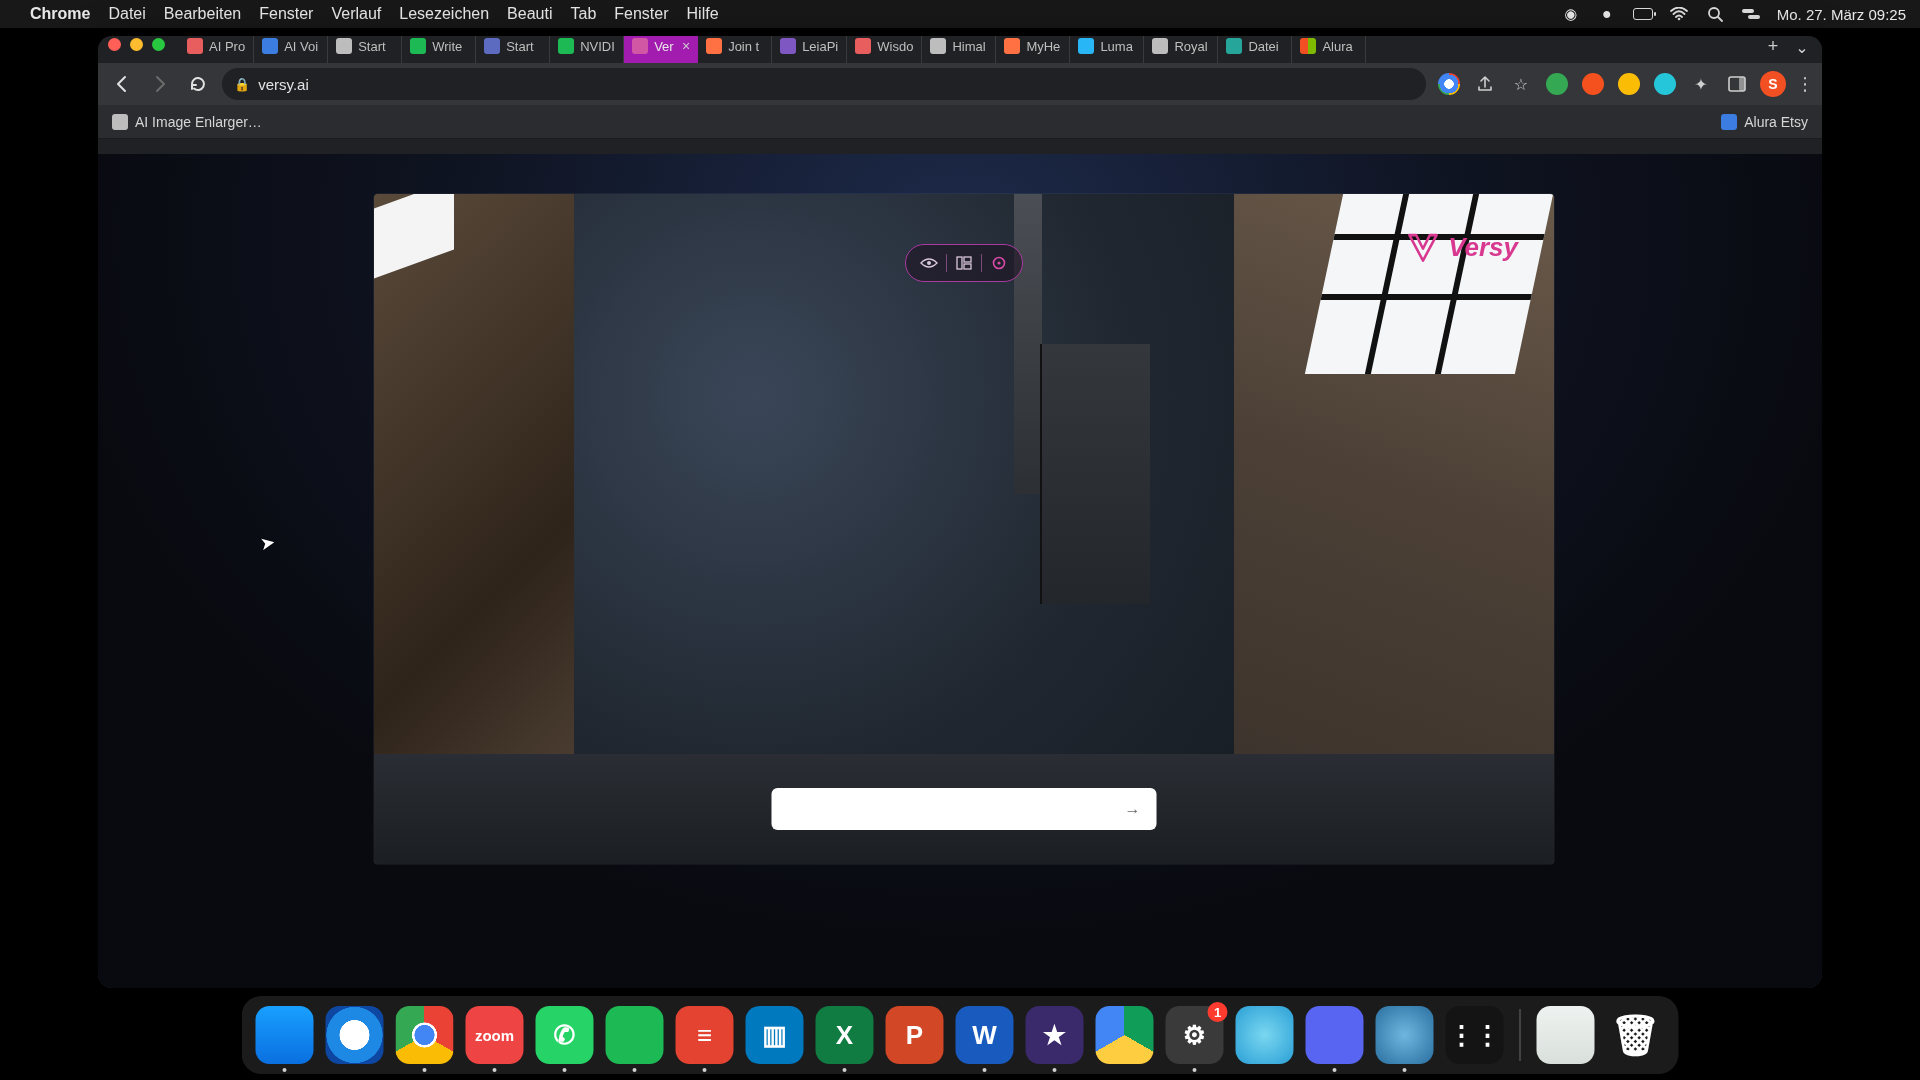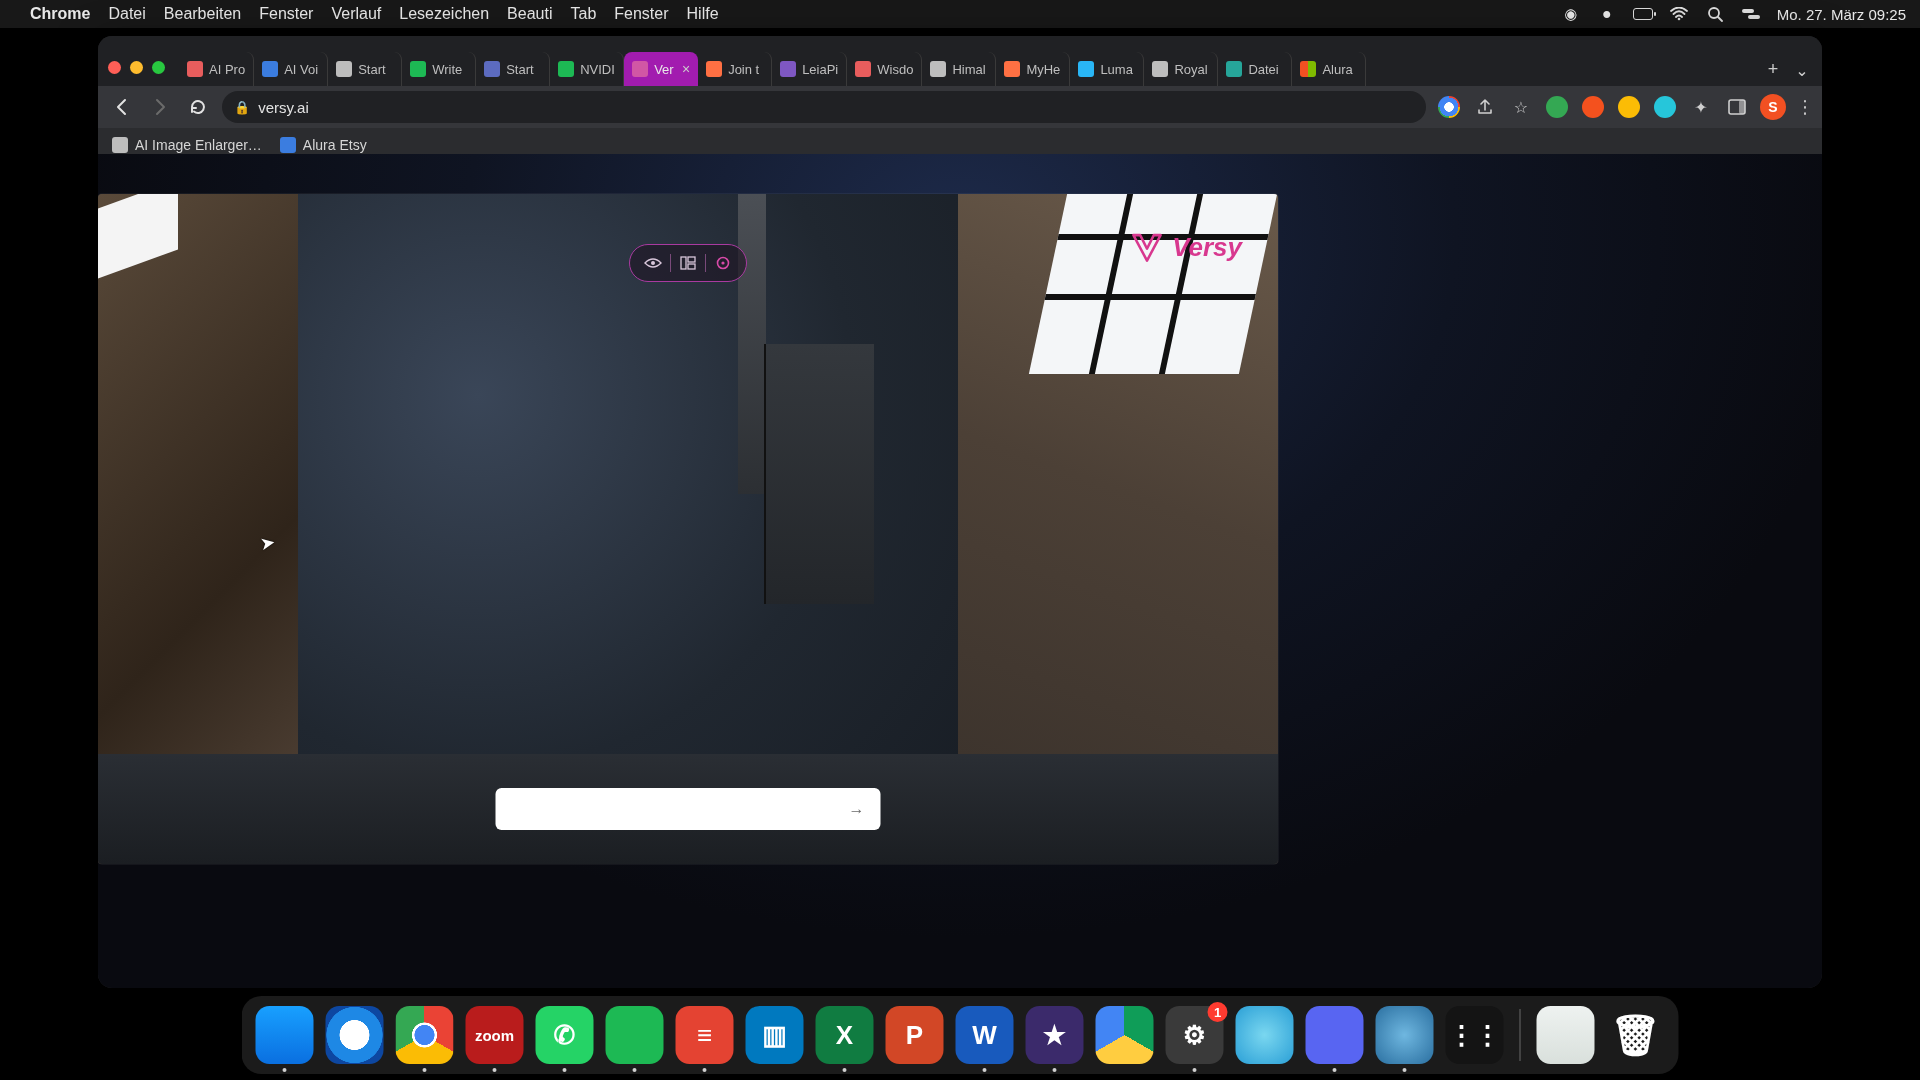--- a/index.html
+++ b/index.html
@@ -15,21 +15,21 @@
 .menubar .right .ic { width: 20px; height: 18px; display: inline-flex; align-items: center; justify-content: center; }
 .menubar .right .datetime { white-space: nowrap; }
 .charge-badge { display:inline-flex; align-items:center; gap:3px;}
 .battery-outline { width:22px; height:12px; border:1.5px solid #ddd; border-radius:3px; position:relative;}
 .battery-outline::after { content:""; position:absolute; right:-4px; top:3px; width:2px; height:4px; background:#ddd; border-radius:1px;}
 
 
 .chrome { position: absolute; left: 98px; top: 36px; right: 98px; bottom: 92px; background: #202124; border-radius: 14px; overflow: hidden; box-shadow: 0 10px 40px rgba(0,0,0,0.6); }
 
 
-.tabstrip { height: 50px; background: #202124; display: flex; align-items: flex-end; padding: 14px 6px 0 10px; gap: 0; }
+.tabstrip { height: 27px; background: #202124; display: flex; align-items: flex-end; padding: 14px 6px 0 10px; gap: 0; }
 .traffic { display: flex; gap: 9px; align-items: center; margin-right: 14px; margin-bottom: 12px; }
 .traffic span { width: 13px; height: 13px; border-radius: 50%; display: block; }
 .tl-close { background: #ff5f57; }
 .tl-min { background: #febc2e; }
 .tl-max { background: #28c840; }
 .tab { height: 34px; min-width: 74px; max-width: 90px; display: flex; align-items: center; gap: 6px; padding: 0 8px; font-size: 13px; color: #bfbfbf; border-radius: 8px 8px 0 0; position: relative; overflow: hidden; cursor: default; border-right:1px solid #3a3a3a; }
 .tab .favicon { width: 16px; height: 16px; border-radius: 3px; flex: 0 0 16px; }
 .tab .tlabel { white-space: nowrap; overflow: hidden; text-overflow: clip; flex:1; }
 .tab.active { background: #a21caf; color: #e8e8e8; border-right:none; }
 .tab .close-x { font-size: 14px; color: #ccc; margin-left: 2px; }
@@ -41,26 +41,26 @@
 .navbtn { width: 28px; height: 28px; display: flex; align-items: center; justify-content: center; color: #bdbdbd; border-radius: 50%; }
 .navbtn.disabled { color: #6b6b6b; }
 .omnibox { flex: 1; height: 32px; background: #202124; border-radius: 16px; display: flex; align-items: center; padding: 0 12px; gap: 8px; color: #e2e2e2; font-size: 15px; }
 .omnibox .lock { font-size: 13px; color:#9aa0a6; }
 .toolbar .ricon { width: 26px; height: 26px; display: flex; align-items: center; justify-content: center; border-radius: 50%; color:#cfcfcf; }
 .ext-ic { width:22px; height:22px; border-radius:50%; }
 .avatar { width: 26px; height: 26px; border-radius: 50%; background: #f25022; color: #fff; display: flex; align-items: center; justify-content: center; font-size: 14px; font-weight:600;}
 .kebab { font-size: 18px; color:#cfcfcf; width:16px; text-align:center;}
 
 
-.bookbar { height: 34px; background: #2b2c2f; display: flex; align-items: center; padding: 0 14px; gap: 18px; font-size: 14px; color: #d6d6d6; border-bottom:1px solid #1c1c1c; }
+.bookbar { height: 34px; background: #2b2c2f; display: flex; align-items: center; padding: 0 14px; gap: 18px; font-size: 14px; color: #d6d6d6; border-bottom:1px solid #1c1c1c;justify-content:space-between; }
 .bm { display: flex; align-items: center; gap: 7px; cursor:default;}
 .bm .bicon { width: 16px; height: 16px; border-radius: 3px; }
 
 
-.page { position: absolute; left:0; right:0; top: 118px; bottom:0; background: radial-gradient(ellipse 900px 700px at 50% 10%, #1d2a4a 0%, #0f1422 55%, #090a10 100%); display:flex; align-items:flex-start; padding-top:40px;}
+.page { position: absolute; left:0; right:0; top: 118px; bottom:0; background: radial-gradient(ellipse 900px 700px at 50% 10%, #1d2a4a 0%, #0f1422 55%, #090a10 100%); display:flex; align-items:flex-start; justify-content:center; padding-top:40px;padding-left:8px;}
 .viewer { width: 1180px; height: 670px; background:#3b3b3b; border-radius:4px; position:relative; overflow:hidden; box-shadow: 0 0 0 1px rgba(255,255,255,0.05); }
 
 
 .scene-wall-left { position:absolute; left:0; top:0; width:200px; height:100%; background:linear-gradient(135deg,#5a4a3a 0%, #2f241a 60%, #55463a 100%);}
 .scene-wall-left .frag { position:absolute; left:0; top:0; width:80px; height:70px; background:#f4f4f4; transform:skewY(-20deg); }
 .scene-wall-right { position:absolute; right:0; top:0; width:320px; height:100%; background:linear-gradient(200deg,#6a5a4a 0%, #4c4036 45%, #38302a 100%);}
 .scene-window { position:absolute; right:20px; top:0; width:210px; height:180px; background:#f4f6f8; transform:skewX(-12deg);}
 .scene-window .bar { position:absolute; background:#111; }
 .scene-window .bar.h { left:0; right:0; height:6px; }
 .scene-window .bar.v { top:0; bottom:0; width:6px; }
@@ -348,21 +348,21 @@
 
 <div class="dock">
   <div id="dock-host" style="display:flex; align-items:center; gap:12px;">
       <div class="dicon" style="background: linear-gradient(rgb(24, 160, 255), rgb(10, 111, 224));">
         <span class="dot"></span>
       </div>
       <div class="dicon" style="background: radial-gradient(circle, rgb(255, 255, 255) 0px, rgb(255, 255, 255) 36%, rgb(30, 136, 229) 37%, rgb(30, 136, 229) 68%, rgb(13, 71, 161) 69%, rgb(13, 71, 161) 100%);"></div>
       <div class="dicon" style="background: radial-gradient(circle, rgb(66, 133, 244) 0px, rgb(66, 133, 244) 24%, rgb(255, 255, 255) 25%, rgb(255, 255, 255) 30%, transparent 31%), conic-gradient(rgb(234, 67, 53) 0deg, rgb(234, 67, 53) 120deg, rgb(251, 188, 5) 120deg, rgb(251, 188, 5) 240deg, rgb(52, 168, 83) 240deg, rgb(52, 168, 83) 360deg);">
         <span class="dot"></span>
       </div>
-      <div class="dicon" style="background: #b91c1c; font-size: 15px;">zoom<span class="dot"></span></div>
+      <div class="dicon" style="background: #ef4444; font-size: 15px;">zoom<span class="dot"></span></div>
       <div class="dicon" style="background: rgb(37, 211, 102);">✆<span class="dot"></span></div>
       <div class="dicon" style="background: rgb(29, 185, 84);">
         <span class="dot"></span>
       </div>
       <div class="dicon" style="background: rgb(228, 67, 50);">≡<span class="dot"></span></div>
       <div class="dicon" style="background: rgb(0, 121, 191);">▥</div>
       <div class="dicon" style="background: rgb(16, 124, 65);">X<span class="dot"></span></div>
       <div class="dicon" style="background: rgb(210, 71, 38);">P</div>
       <div class="dicon" style="background: rgb(24, 90, 189);">W<span class="dot"></span></div>
       <div class="dicon" style="background: rgb(59, 42, 107);">★<span class="dot"></span></div>

